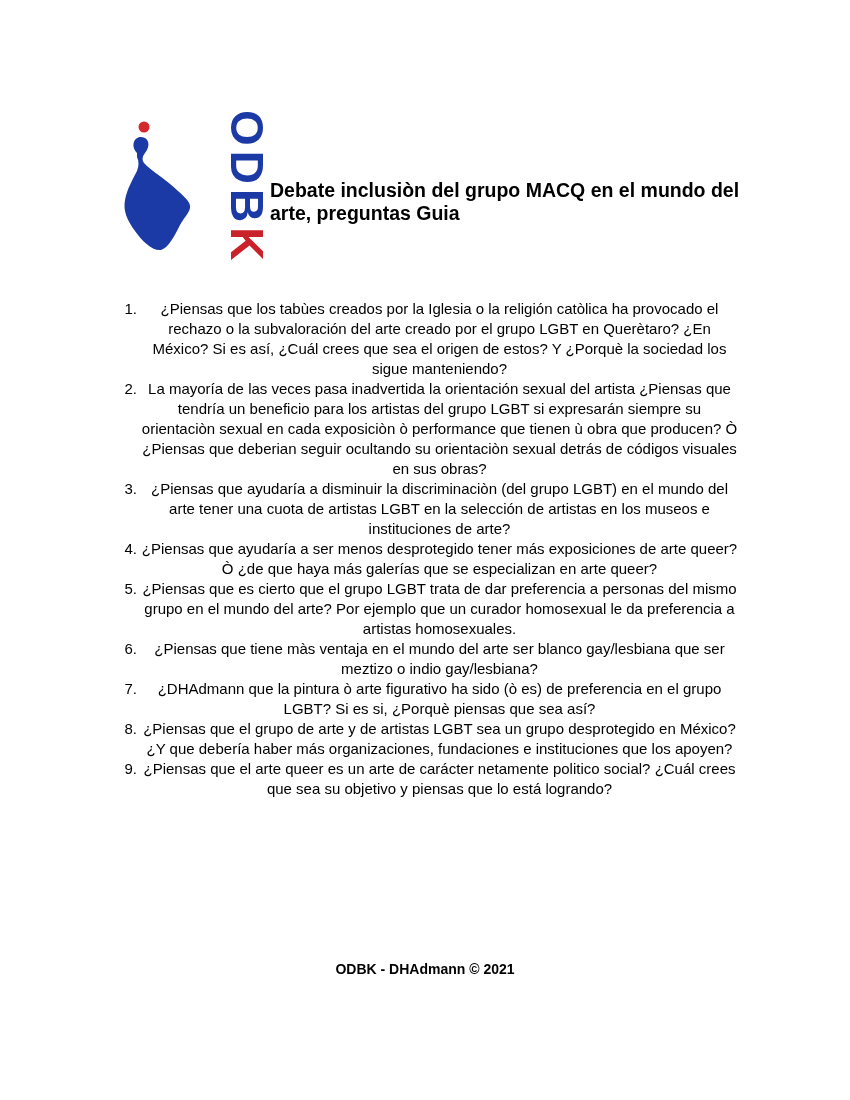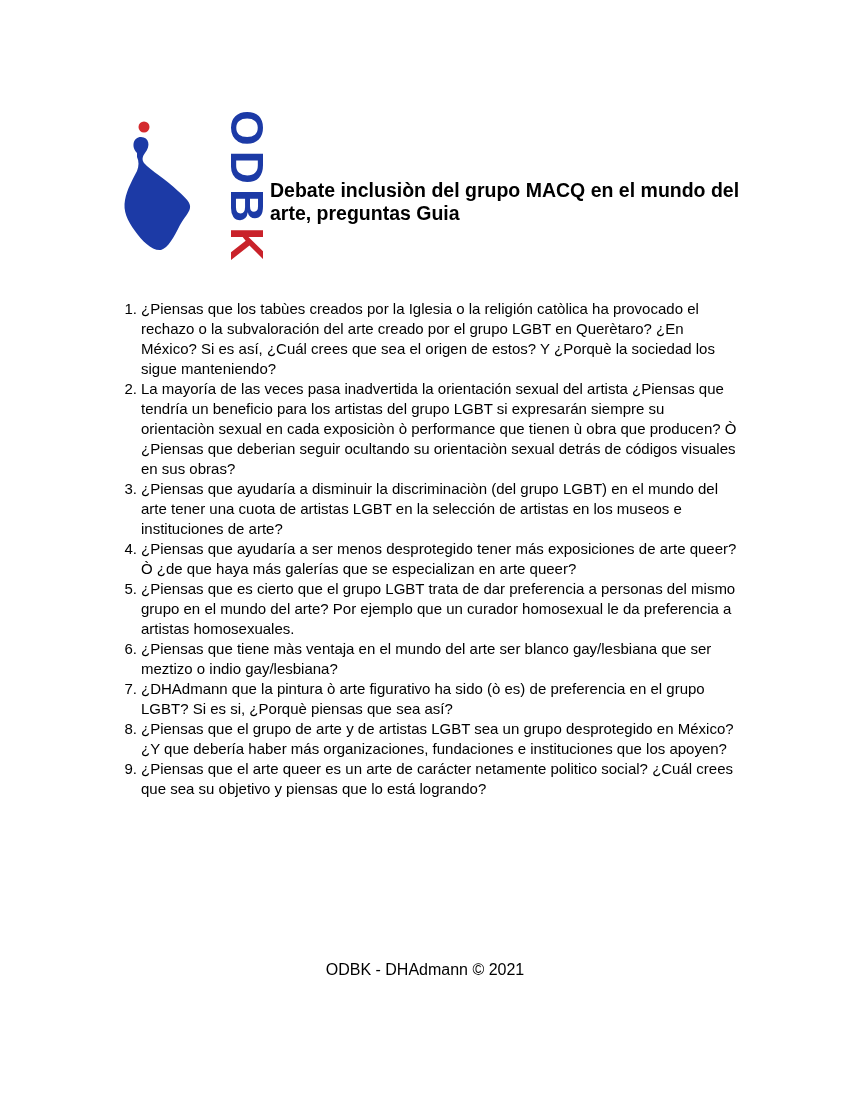--- a/index.html
+++ b/index.html
@@ -34,26 +34,26 @@
     font-size:19.5px; font-weight:bold; line-height:23px; margin:0;
   }
 
   
   .questions {
     position:absolute; left:100px; top:299px; width:650px;
     font-size:15px; line-height:20px;
   }
   .q-row { display:flex; align-items:flex-start; }
   .q-num { flex:none; width:37px; text-align:right; }
-  .q-text { margin-left:4px; width:597px; }
+  .q-text { margin-left:4px; width:597px;text-align:center; }
 
   
   .doc-footer {
     position:absolute; left:0; top:961px; width:850px;
-    text-align:center; font-size:16px; font-weight:normal;
+    text-align:center; font-size:14px; font-weight:bold;
   }
 </style>
 </head>
 <body style="--logo-blue: #1c3aa6; --logo-red: #c9222a; --logo-dot-red: #d42a2e; background: rgb(255, 255, 255); color: rgb(0, 0, 0);">
 
 <div class="page">
 
   <svg class="logo-mark" viewBox="0 0 150 160" xmlns="http://www.w3.org/2000/svg">
     <circle cx="34" cy="22" r="5.5" fill="var(--logo-dot-red)"></circle>
     <path fill="var(--logo-blue)" d="M 27,48

